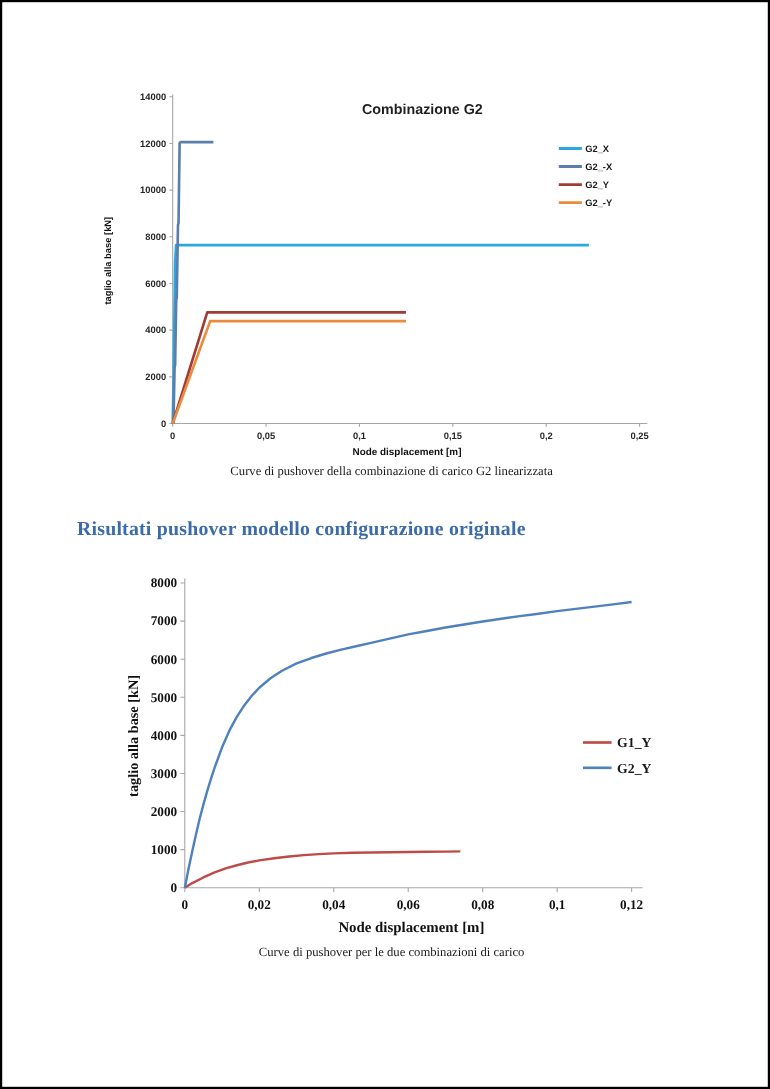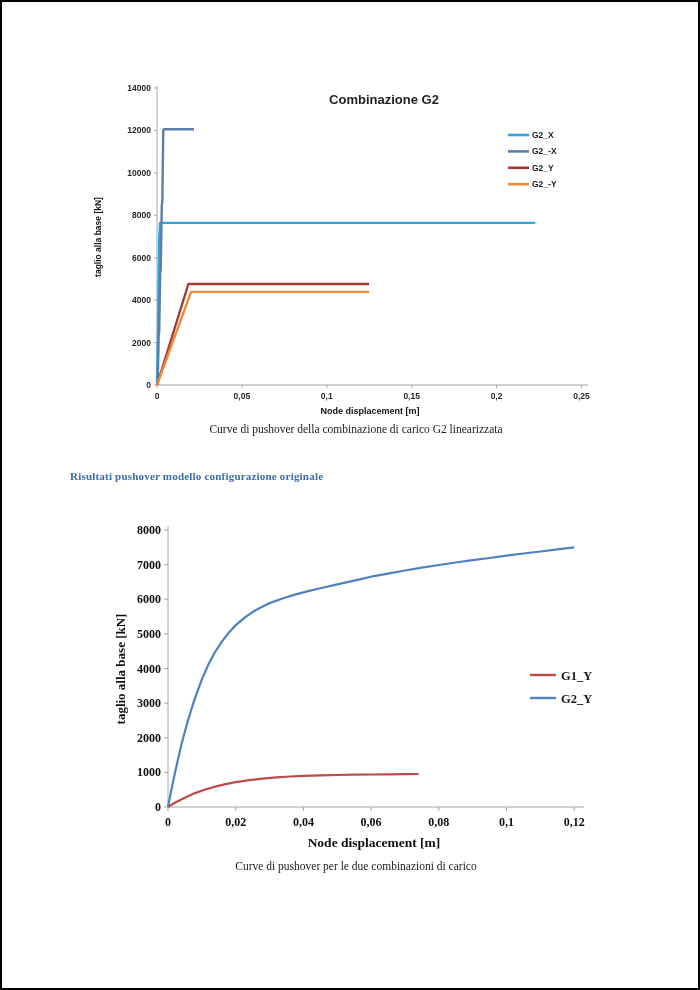--- a/index.html
+++ b/index.html
@@ -13,21 +13,21 @@
   .caption{
     position:absolute;left:0;width:700px;text-align:center;
     font-family:"Liberation Serif", serif;font-size:11.5px;color:#1a1a1a;
     padding-left:8px;box-sizing:border-box;
   }
   .caption1{top:421px;}
   .caption2{top:858px;}
   .heading{
     position:absolute;left:68px;top:468px;margin:0;
     font-family:"Liberation Serif", serif;font-weight:bold;
-    font-size:11px;color:#3B6CA9;letter-spacing:0.2px;
+    font-size:18px;color:#3B6CA9;letter-spacing:0.2px;
   }
 </style>
 </head>
 <body>
 
 <div class="page">
 
   <div class="chart" style="left:70px;top:75px;">
     <svg id="chart-svg-0" width="528" height="345">
         <line x1="85" y1="8.99980000000005" x2="85" y2="308" stroke="#A6A6A6" stroke-width="1"></line>

